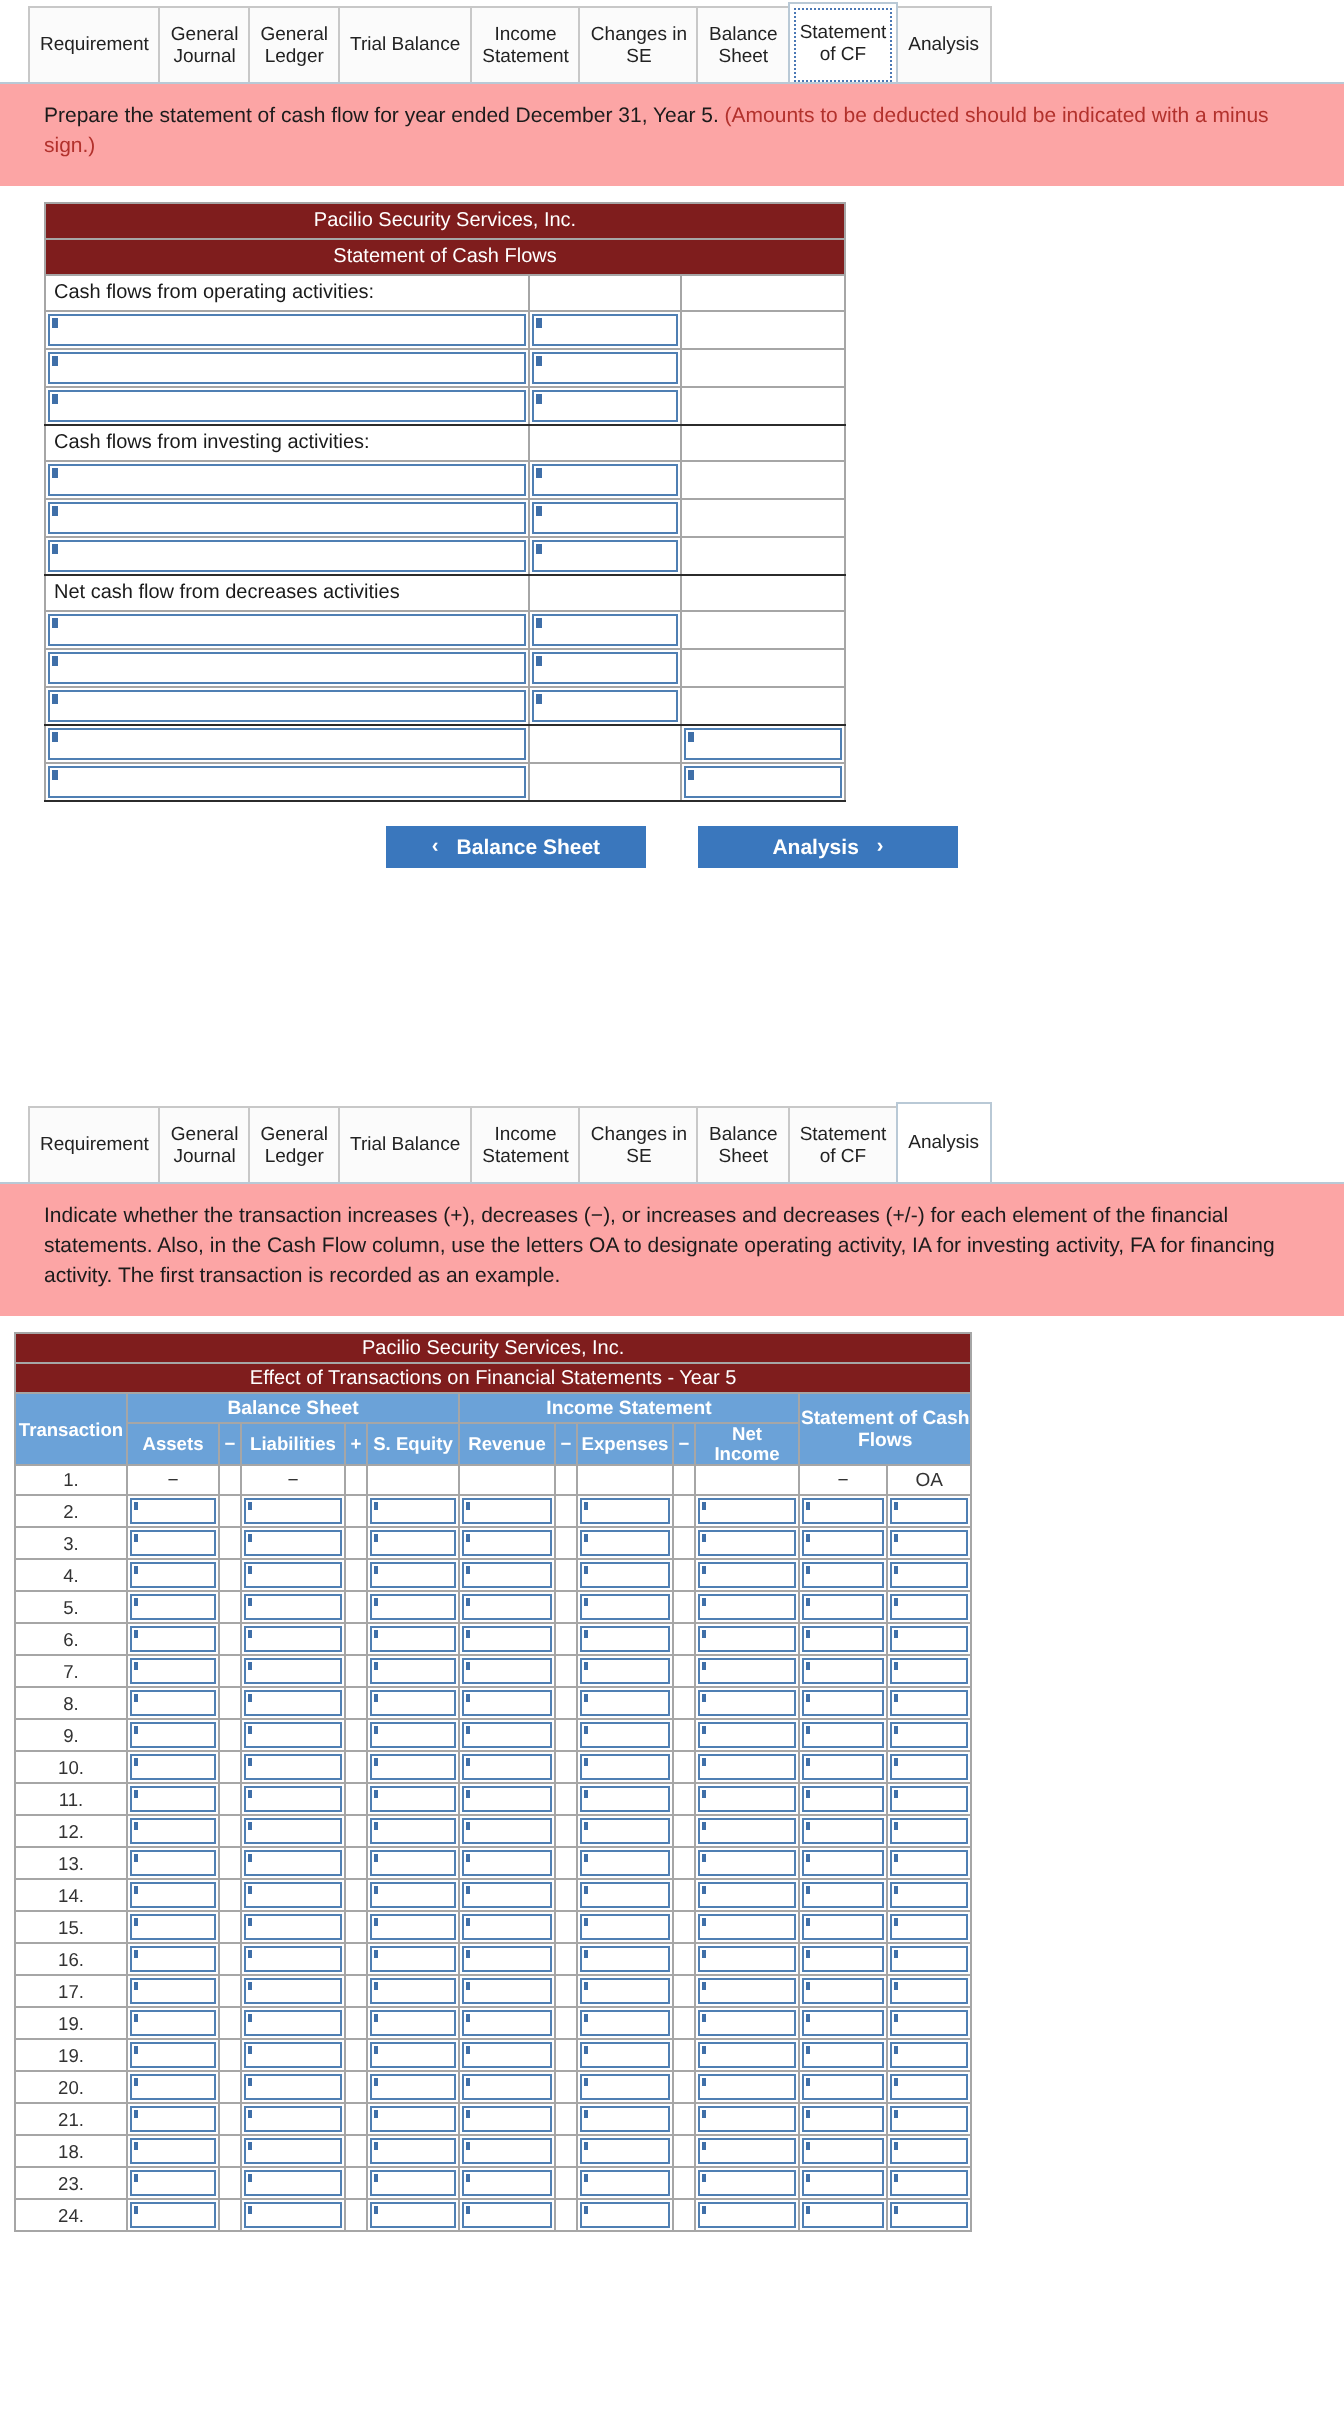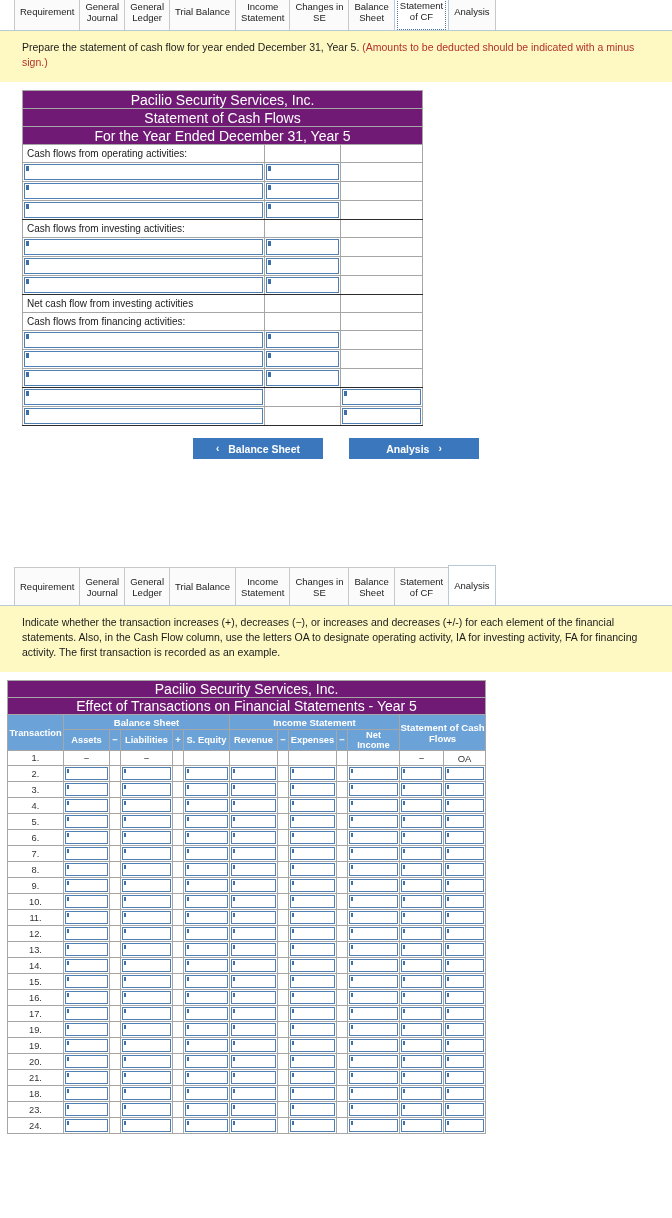--- a/index.html
+++ b/index.html
@@ -10,21 +10,21 @@
     font-family: "Liberation Sans", sans-serif;
     color: #1a1a1a;
   }
   .page { width: 672px; position: relative; }
 
   
   .tabstrip {
     display: flex;
     align-items: flex-end;
     padding-left: 14px;
-    height: 31px;
+    height: 42px;
     border-bottom: 1px solid #b9c9d6;
     background: #ffffff;
   }
   .tab {
     border: 1px solid #c8c8c8;
     border-bottom: none;
     background: #fbfbfb;
     height: 38px;
     display: flex;
     align-items: center;
@@ -47,46 +47,46 @@
   .tab.focused::after {
     content: "";
     position: absolute;
     left: 2px; right: 2px; top: 2px; bottom: 0px;
     border: 1px dotted #4a78b5;
     pointer-events: none;
   }
 
   
   .instructions {
-    background: #fef9c3;
+    background: #fca5a5;
     padding: 9px 14px 12px 22px;
     font-size: 10.5px;
     line-height: 15px;
     color: #1b1b1b;
   }
   .instructions .warn { color: #b2312c; }
 
   
   .tbl {
     border-collapse: collapse;
     table-layout: fixed;
     font-size: 9.7px;
   }
   .tbl td, .tbl th {
     border: 1px solid #a6a6a6;
     padding: 0;
     height: 16px;
     font-weight: normal;
   }
   .hdrband {
-    background: #701a75;
+    background: #7f1d1d;
     color: #ffffff;
     text-align: center;
     font-weight: bold;
-    font-size: 14px;
+    font-size: 10px;
     height: 17px;
   }
 
   
   .cf-wrap { padding: 8px 0 0 22px; }
   table.cf { width: 400px; }
   .cf td { height: 18px; }
   .cf .lbl {
     padding-left: 4px;
     font-size: 10px;
@@ -198,23 +198,20 @@
           <col style="width:82px">
         </colgroup>
       <tbody id="cf-body">
           <tr>
             <td colspan="3" class="hdrband">Pacilio Security Services, Inc.</td>
           </tr>
           <tr>
             <td colspan="3" class="hdrband">Statement of Cash Flows</td>
           </tr>
           <tr>
-            <td colspan="3" class="hdrband">For the Year Ended December 31, Year 5</td>
-          </tr>
-          <tr>
             <td class="lbl">Cash flows from operating activities:</td>
             <td class="blank"></td>
             <td class="blank"></td>
           </tr>
           <tr>
             <td class="inp">
               <span class="cellbox"></span>
             </td>
             <td class="inp">
               <span class="cellbox"></span>
@@ -265,26 +262,21 @@
           <tr class="thickbot">
             <td class="inp">
               <span class="cellbox"></span>
             </td>
             <td class="inp">
               <span class="cellbox"></span>
             </td>
             <td class="blank"></td>
           </tr>
           <tr>
-            <td class="lbl">Net cash flow from investing activities</td>
-            <td class="blank"></td>
-            <td class="blank"></td>
-          </tr>
-          <tr>
-            <td class="lbl">Cash flows from financing activities:</td>
+            <td class="lbl">Net cash flow from decreases activities</td>
             <td class="blank"></td>
             <td class="blank"></td>
           </tr>
           <tr>
             <td class="inp">
               <span class="cellbox"></span>
             </td>
             <td class="inp">
               <span class="cellbox"></span>
             </td>

